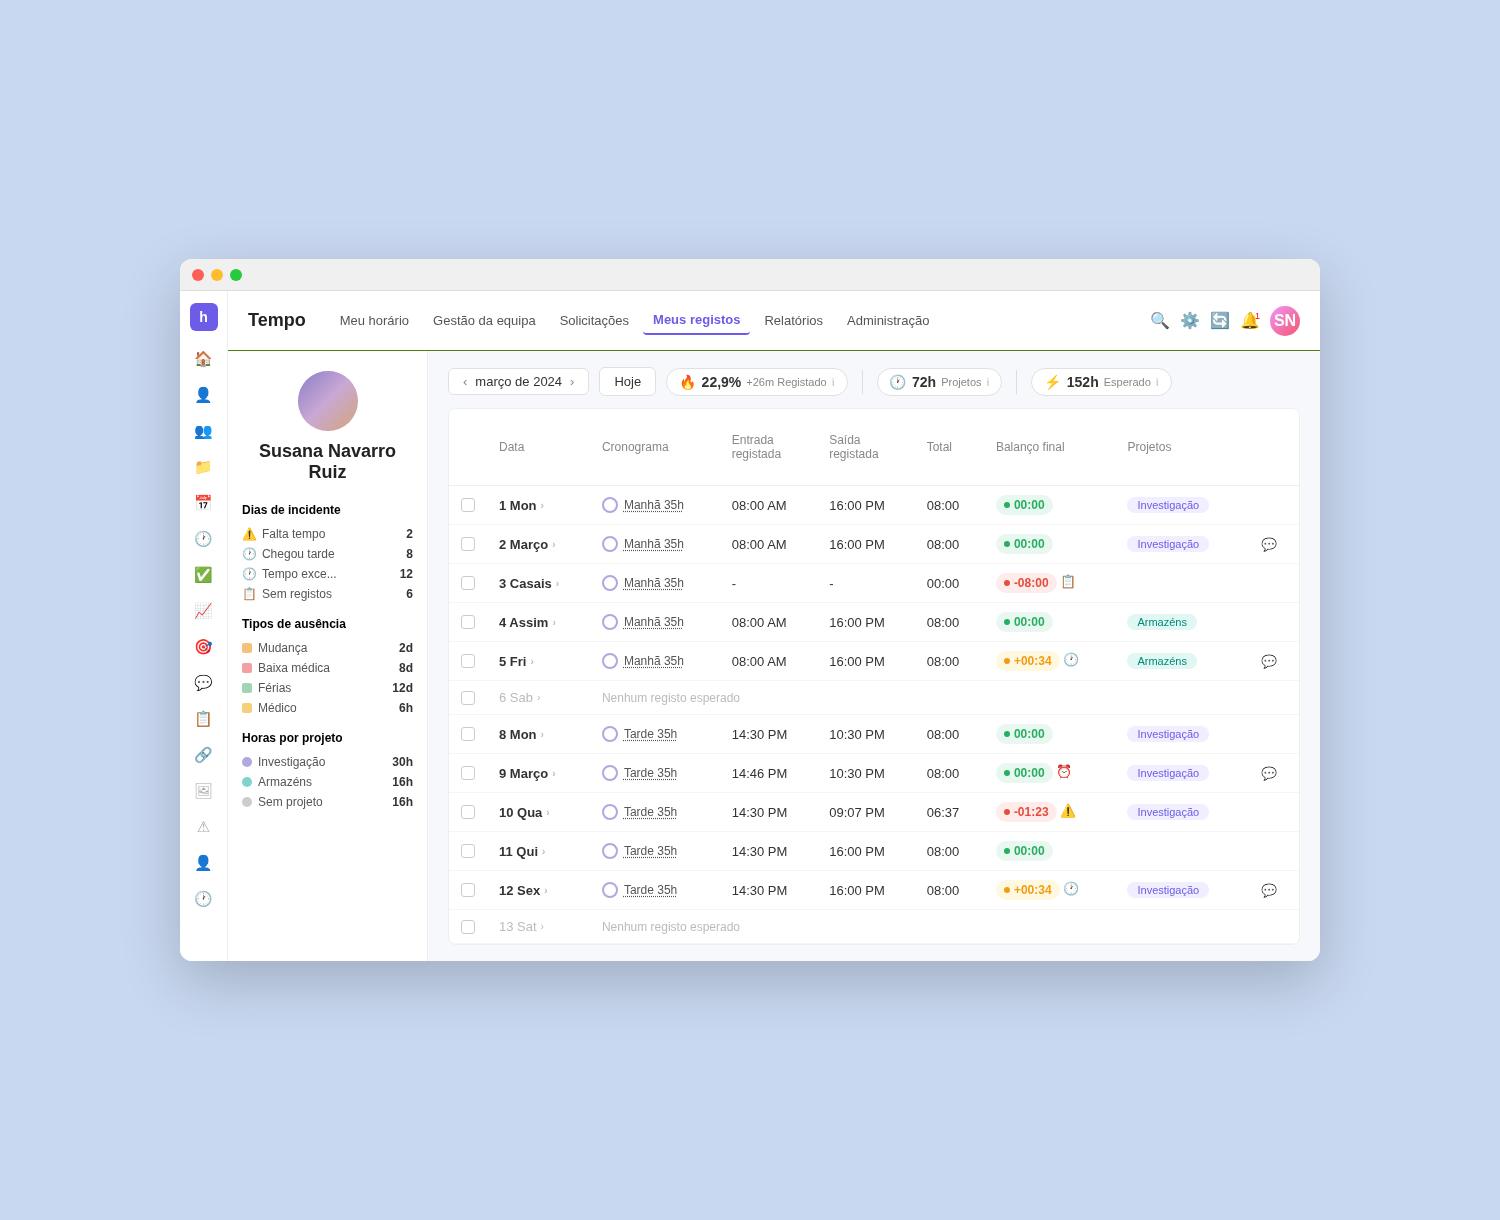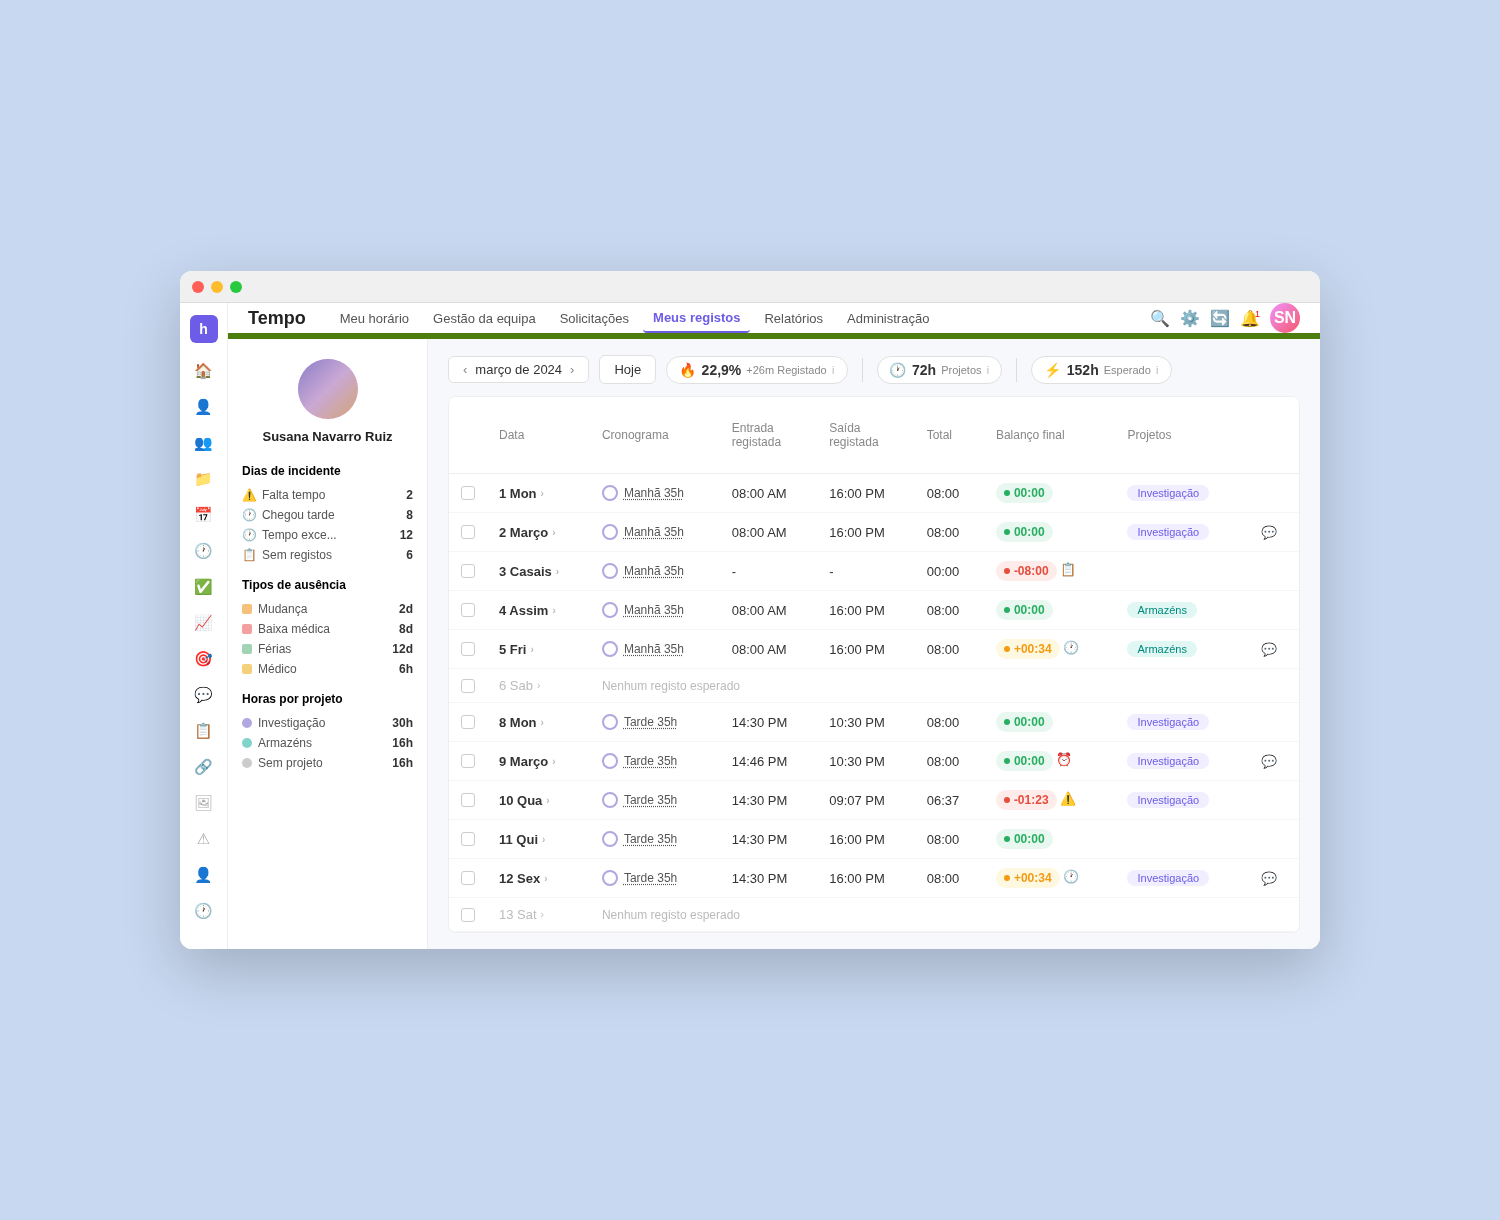--- a/index.html
+++ b/index.html
@@ -76,25 +76,25 @@
     .main-area {
       flex: 1;
       display: flex;
       flex-direction: column;
       background: #f7f8fc;
       overflow: hidden;
     }
     
     .top-nav {
       background: #fff;
-      border-bottom: 6px solid #4d7c0f;
+      border-bottom: 1px solid #4d7c0f;
       display: flex;
       align-items: center;
       padding: 0 20px;
-      height: 36px;
+      height: 60px;
       gap: 24px;
     }
     .app-title {
       font-size: 18px;
       font-weight: 700;
       color: #222;
     }
     .nav-links {
       display: flex;
       align-items: center;
@@ -164,21 +164,21 @@
       overflow: hidden;
       display: flex; align-items: center; justify-content: center;
     }
     .profile-avatar-inner {
       width: 100%; height: 100%;
       background: linear-gradient(135deg, #8b7ec8 0%, #c9a8d4 50%, #d4a574 100%);
       border-radius: 50%;
     }
     .profile-name {
       font-weight: 600;
-      font-size: 13px;
+      font-size: 18px;
       color: #222;
       text-align: center;
     }
     .profile-role {
       font-size: 11px;
       color: #888;
       text-align: center;
       margin-top: 3px;
       line-height: 1.4;
     }

